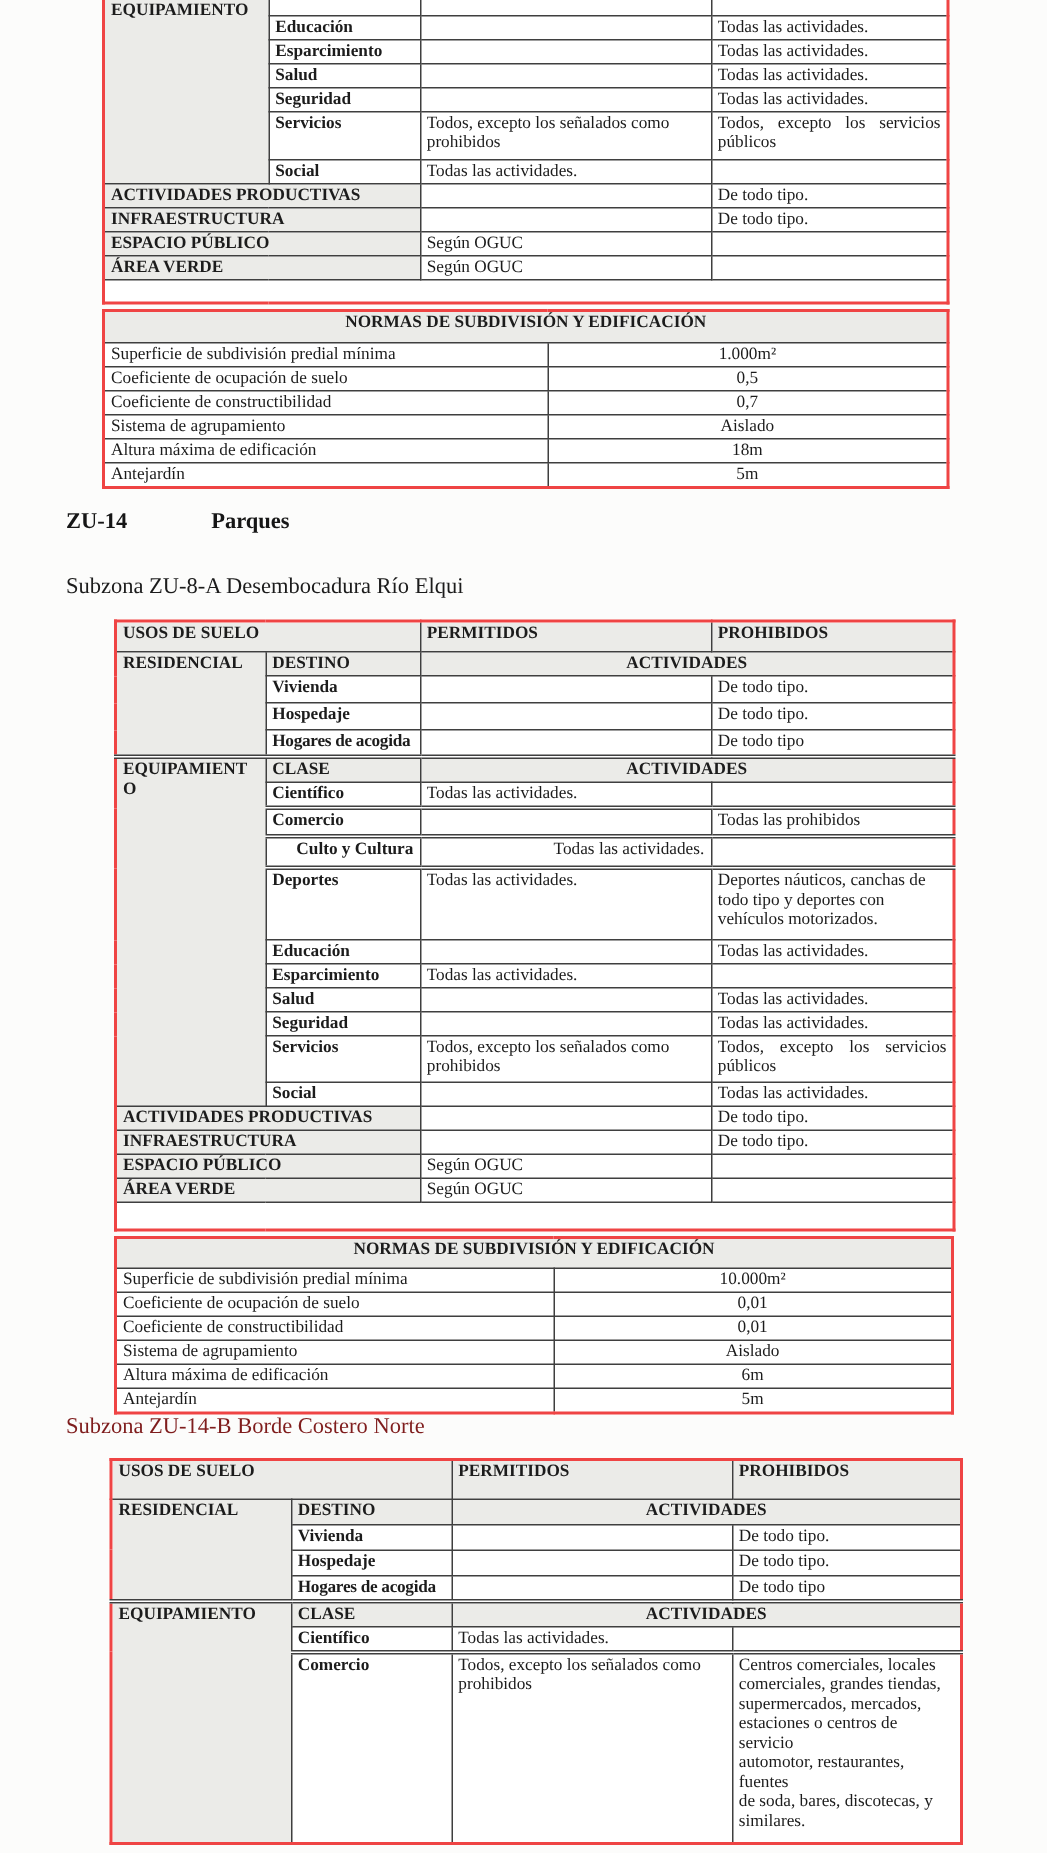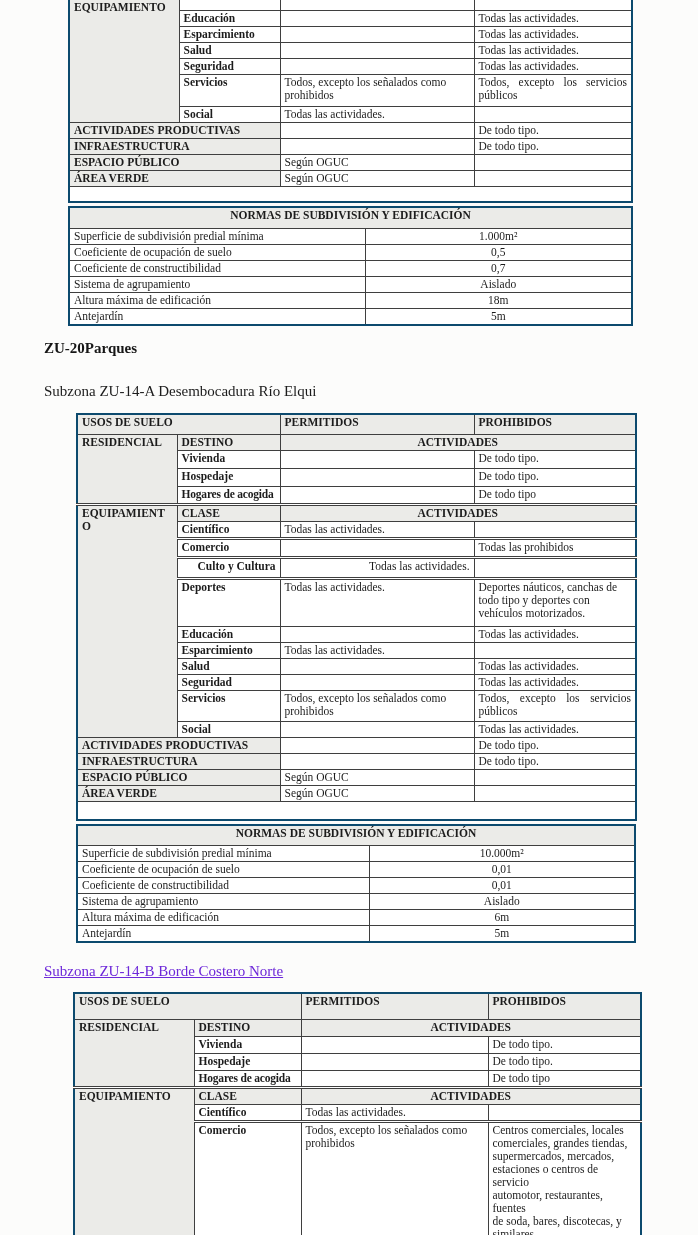--- a/index.html
+++ b/index.html
@@ -4,21 +4,21 @@
 <style>
   html,body{margin:0;padding:0;}
   body{
     width:698px;height:1235px;overflow:hidden;background:#fcfcfb;
     font-family:"Liberation Serif","DejaVu Serif",serif;color:#1c1c1c;
   }
   .page{width:698px;height:1235px;overflow:hidden;position:relative;
         filter:blur(0.22px);}
   
   table.doc{border-collapse:collapse;table-layout:fixed;
-            border:2px solid #0c4a6e;background:#fff;}
+            border:2px solid #ef4444;background:#fff;}
   table.doc td{
     border:1px solid #3f3f3f;padding:1px 4px;vertical-align:top;
     font-size:11.5px;line-height:13px;color:#1c1c1c;overflow:hidden;
     word-wrap:break-word;
   }
   table.cut-top{border-top:0;}
   table.cut-top tr:first-child td{border-top:0;}
   td.hd{background:#ebebe8;font-weight:700;}
   td.b{font-weight:700;}
   td.sm{font-size:10px;font-weight:700;letter-spacing:-0.2px;}
@@ -28,25 +28,25 @@
   td.pt{padding-top:11px;}
   td.pb{padding-bottom:26px;}
   td.pr70{padding-right:70px;}
   td.jst{text-align:justify;}
   td.pre{white-space:pre-line;}
   tr.dt td{border-top:3px double #3f3f3f;}
   
   .t-cont   {margin:0 0 0 68px;}
   .t-normas1{margin:3px 0 0 68px;}
   .h-zu14   {margin:14px 0 0 44px;font-size:15px;font-weight:700;color:#161616;}
-  .h-zu14 .sp{}
+  .h-zu14 .sp{margin-left:56px;}
   .h-subza  {margin:26px 0 0 44px;font-size:15px;color:#1c1c1c;}
   .t-zu14a  {margin:13px 0 0 76px;}
   .t-normas2{margin:3px 0 0 76px;}
-  .h-subzb  {margin:20px 0 0 44px;font-size:15px;color:#6d28d9;text-decoration:underline;}
+  .h-subzb  {margin:0 0 0 44px;font-size:15px;color:#7f1d1d;}
   .t-zu14b  {margin:12px 0 0 73px;}
 </style>
 </head>
 <body>
 
 <div class="page">
 
   <div class="t-cont">
       <table class="doc cut-top" style="width: 563px;">
         <colgroup>
@@ -151,24 +151,24 @@
           </tr>
           <tr style="height: 14px;">
             <td>Antejardín</td>
             <td class="ctr">5m</td>
           </tr>
         </tbody>
       </table>
     </div>
 
   <div class="h-zu14">
-    <span>ZU-20</span><span class="sp">Parques</span>
+    <span>ZU-14</span><span class="sp">Parques</span>
   </div>
 
-  <div class="h-subza">Subzona ZU-14-A Desembocadura Río Elqui</div>
+  <div class="h-subza">Subzona ZU-8-A Desembocadura Río Elqui</div>
 
   <div class="t-zu14a">
       <table class="doc " style="width: 559px;">
         <colgroup>
           <col style="width: 100px;">
           <col style="width: 103px;">
           <col style="width: 194px;">
           <col style="width: 162px;">
         </colgroup>
         <tbody>

